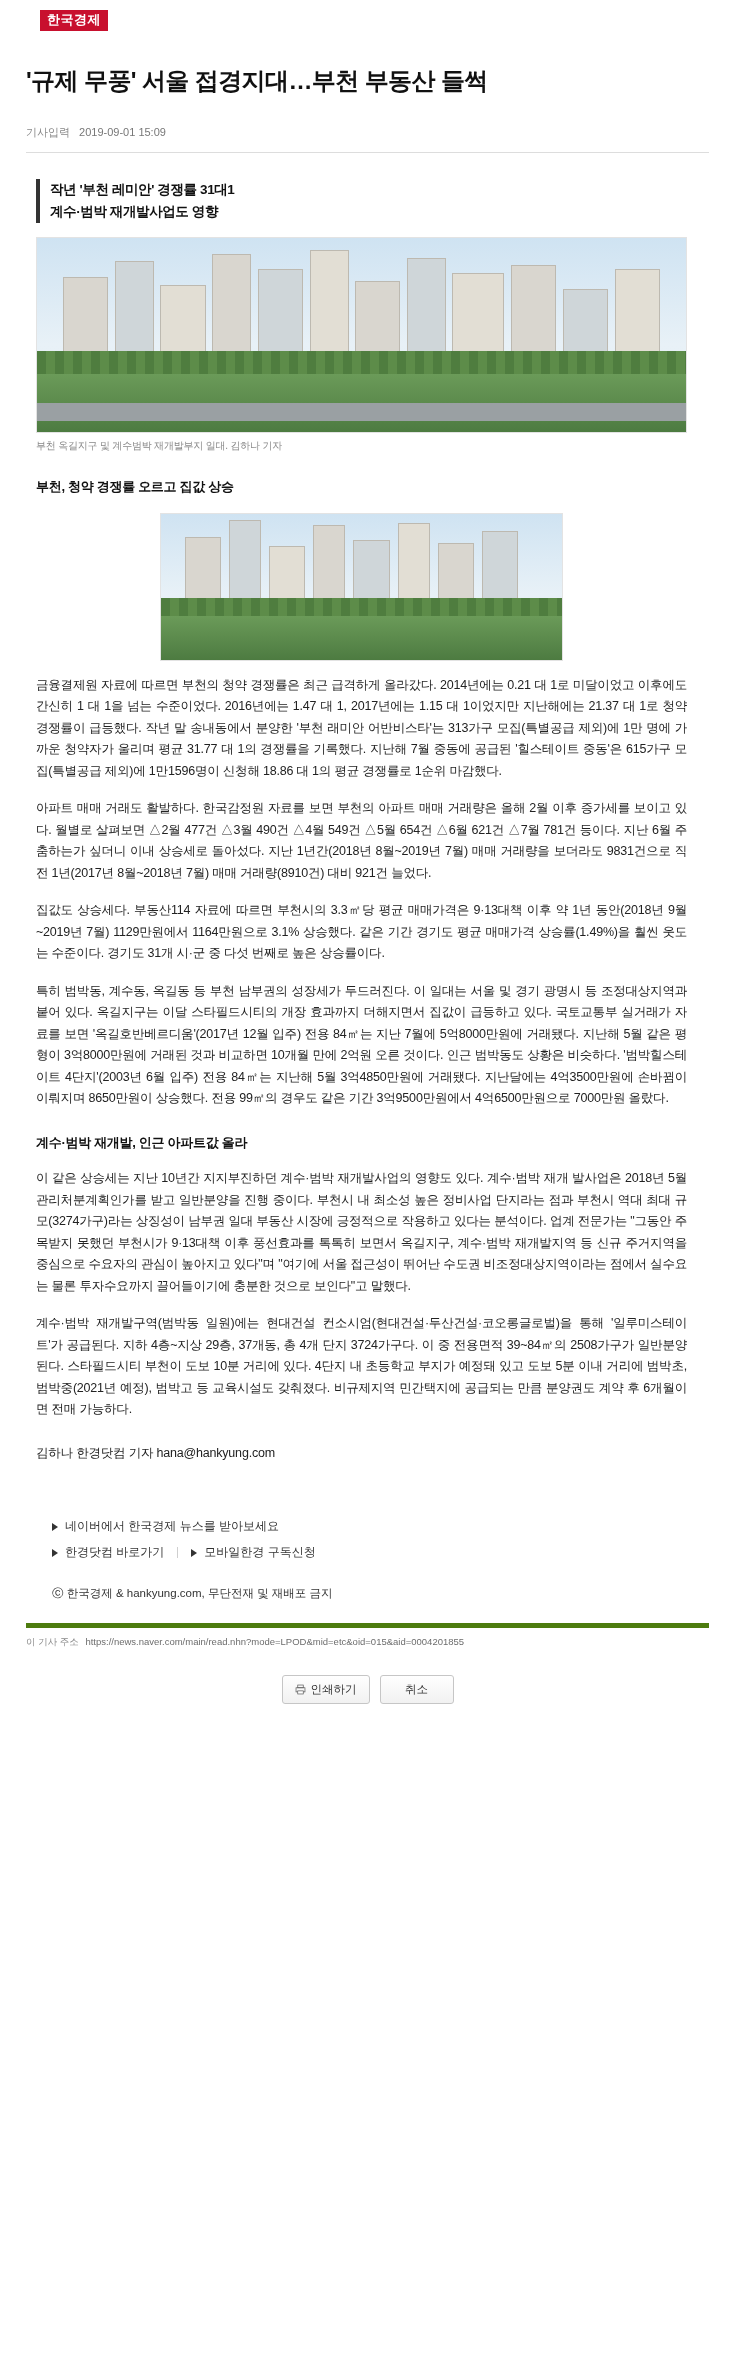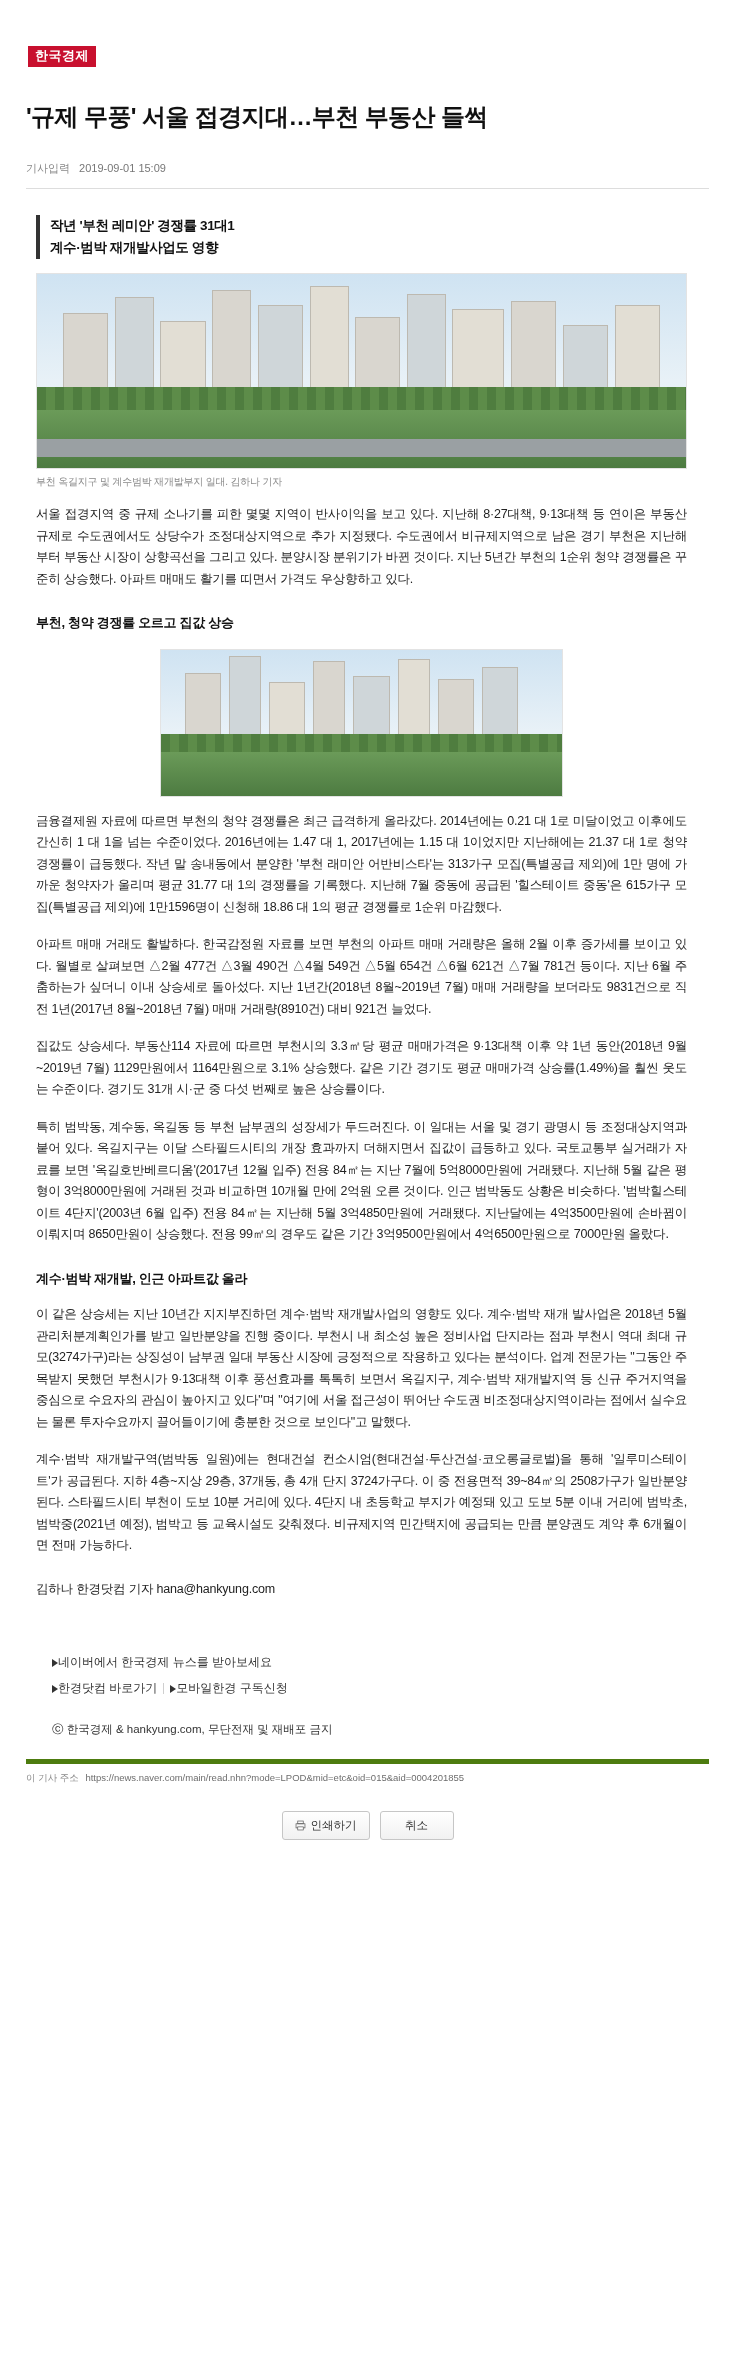--- a/index.html
+++ b/index.html
@@ -10,22 +10,21 @@
   }
   .page {
     width: 735px;
     min-height: 2366px;
     margin: 0 auto;
     background: #fff;
     position: relative;
   }
   
   .masthead {
-    padding: 10px 26px 6px 28px;
-    margin-top: 36px;
+    padding: 10px 26px 6px 40px;
   }
   .logo-box {
     display: inline-block;
     background: #c8102e;
     color: #ffffff;
     font-size: 13px;
     font-weight: bold;
     letter-spacing: 0.5px;
     padding: 3px 7px 4px 7px;
     line-height: 1.1;
@@ -105,20 +104,21 @@
   .promos {
     padding: 0 48px 0 52px;
     margin-top: 54px;
   }
   .promo-row {
     font-size: 12px;
     color: #333333;
     margin-bottom: 9px;
     display: flex;
     align-items: center;
+    gap: 7px;
   }
   .tri {
     display: inline-block;
     width: 0; height: 0;
     border-left: 6px solid #333;
     border-top: 4px solid transparent;
     border-bottom: 4px solid transparent;
   }
   .promo-row .sep {
     display: inline-block;
@@ -212,21 +212,20 @@
       <div class="bld b3" style="left:64%;width:8%;height:48%;"></div>
       <div class="bld" style="left:73%;width:7%;height:52%;"></div>
       <div class="bld b2" style="left:81%;width:7%;height:40%;"></div>
       <div class="bld b3" style="left:89%;width:7%;height:50%;"></div>
       <div class="greenbelt"></div>
       <div class="trees"></div>
       <div class="road"></div>
     </div>
     <div class="caption">부천 옥길지구 및 계수범박 재개발부지 일대. 김하나 기자</div>
 
-    <p class="para">서울 접경지역 중 규제 소나기를 피한 몇몇 지역이 반사이익을 보고 있다. 지난해 8·27대책, 9·13대책 등 연이은 부동산 규제로 수도권에서도 상당수가 조정대상지역으로 추가 지정됐다. 수도권에서 비규제지역으로 남은 경기 부천은 지난해부터 부동산 시장이 상향곡선을 그리고 있다. 분양시장 분위기가 바뀐 것이다. 지난 5년간 부천의 1순위 청약 경쟁률은 꾸준히 상승했다. 아파트 매매도 활기를 띠면서 가격도 우상향하고 있다.</p>
 
     <h3 class="inline-head">부천, 청약 경쟁률 오르고 집값 상승</h3>
 
     <div class="photo tall2" style="width:62%;margin-left:auto;margin-right:auto;">
       <div class="sky"></div>
       <div class="bld" style="left:6%;width:9%;height:50%;"></div>
       <div class="bld b2" style="left:17%;width:8%;height:62%;"></div>
       <div class="bld b3" style="left:27%;width:9%;height:44%;"></div>
       <div class="bld" style="left:38%;width:8%;height:58%;"></div>
       <div class="bld b2" style="left:48%;width:9%;height:48%;"></div>

